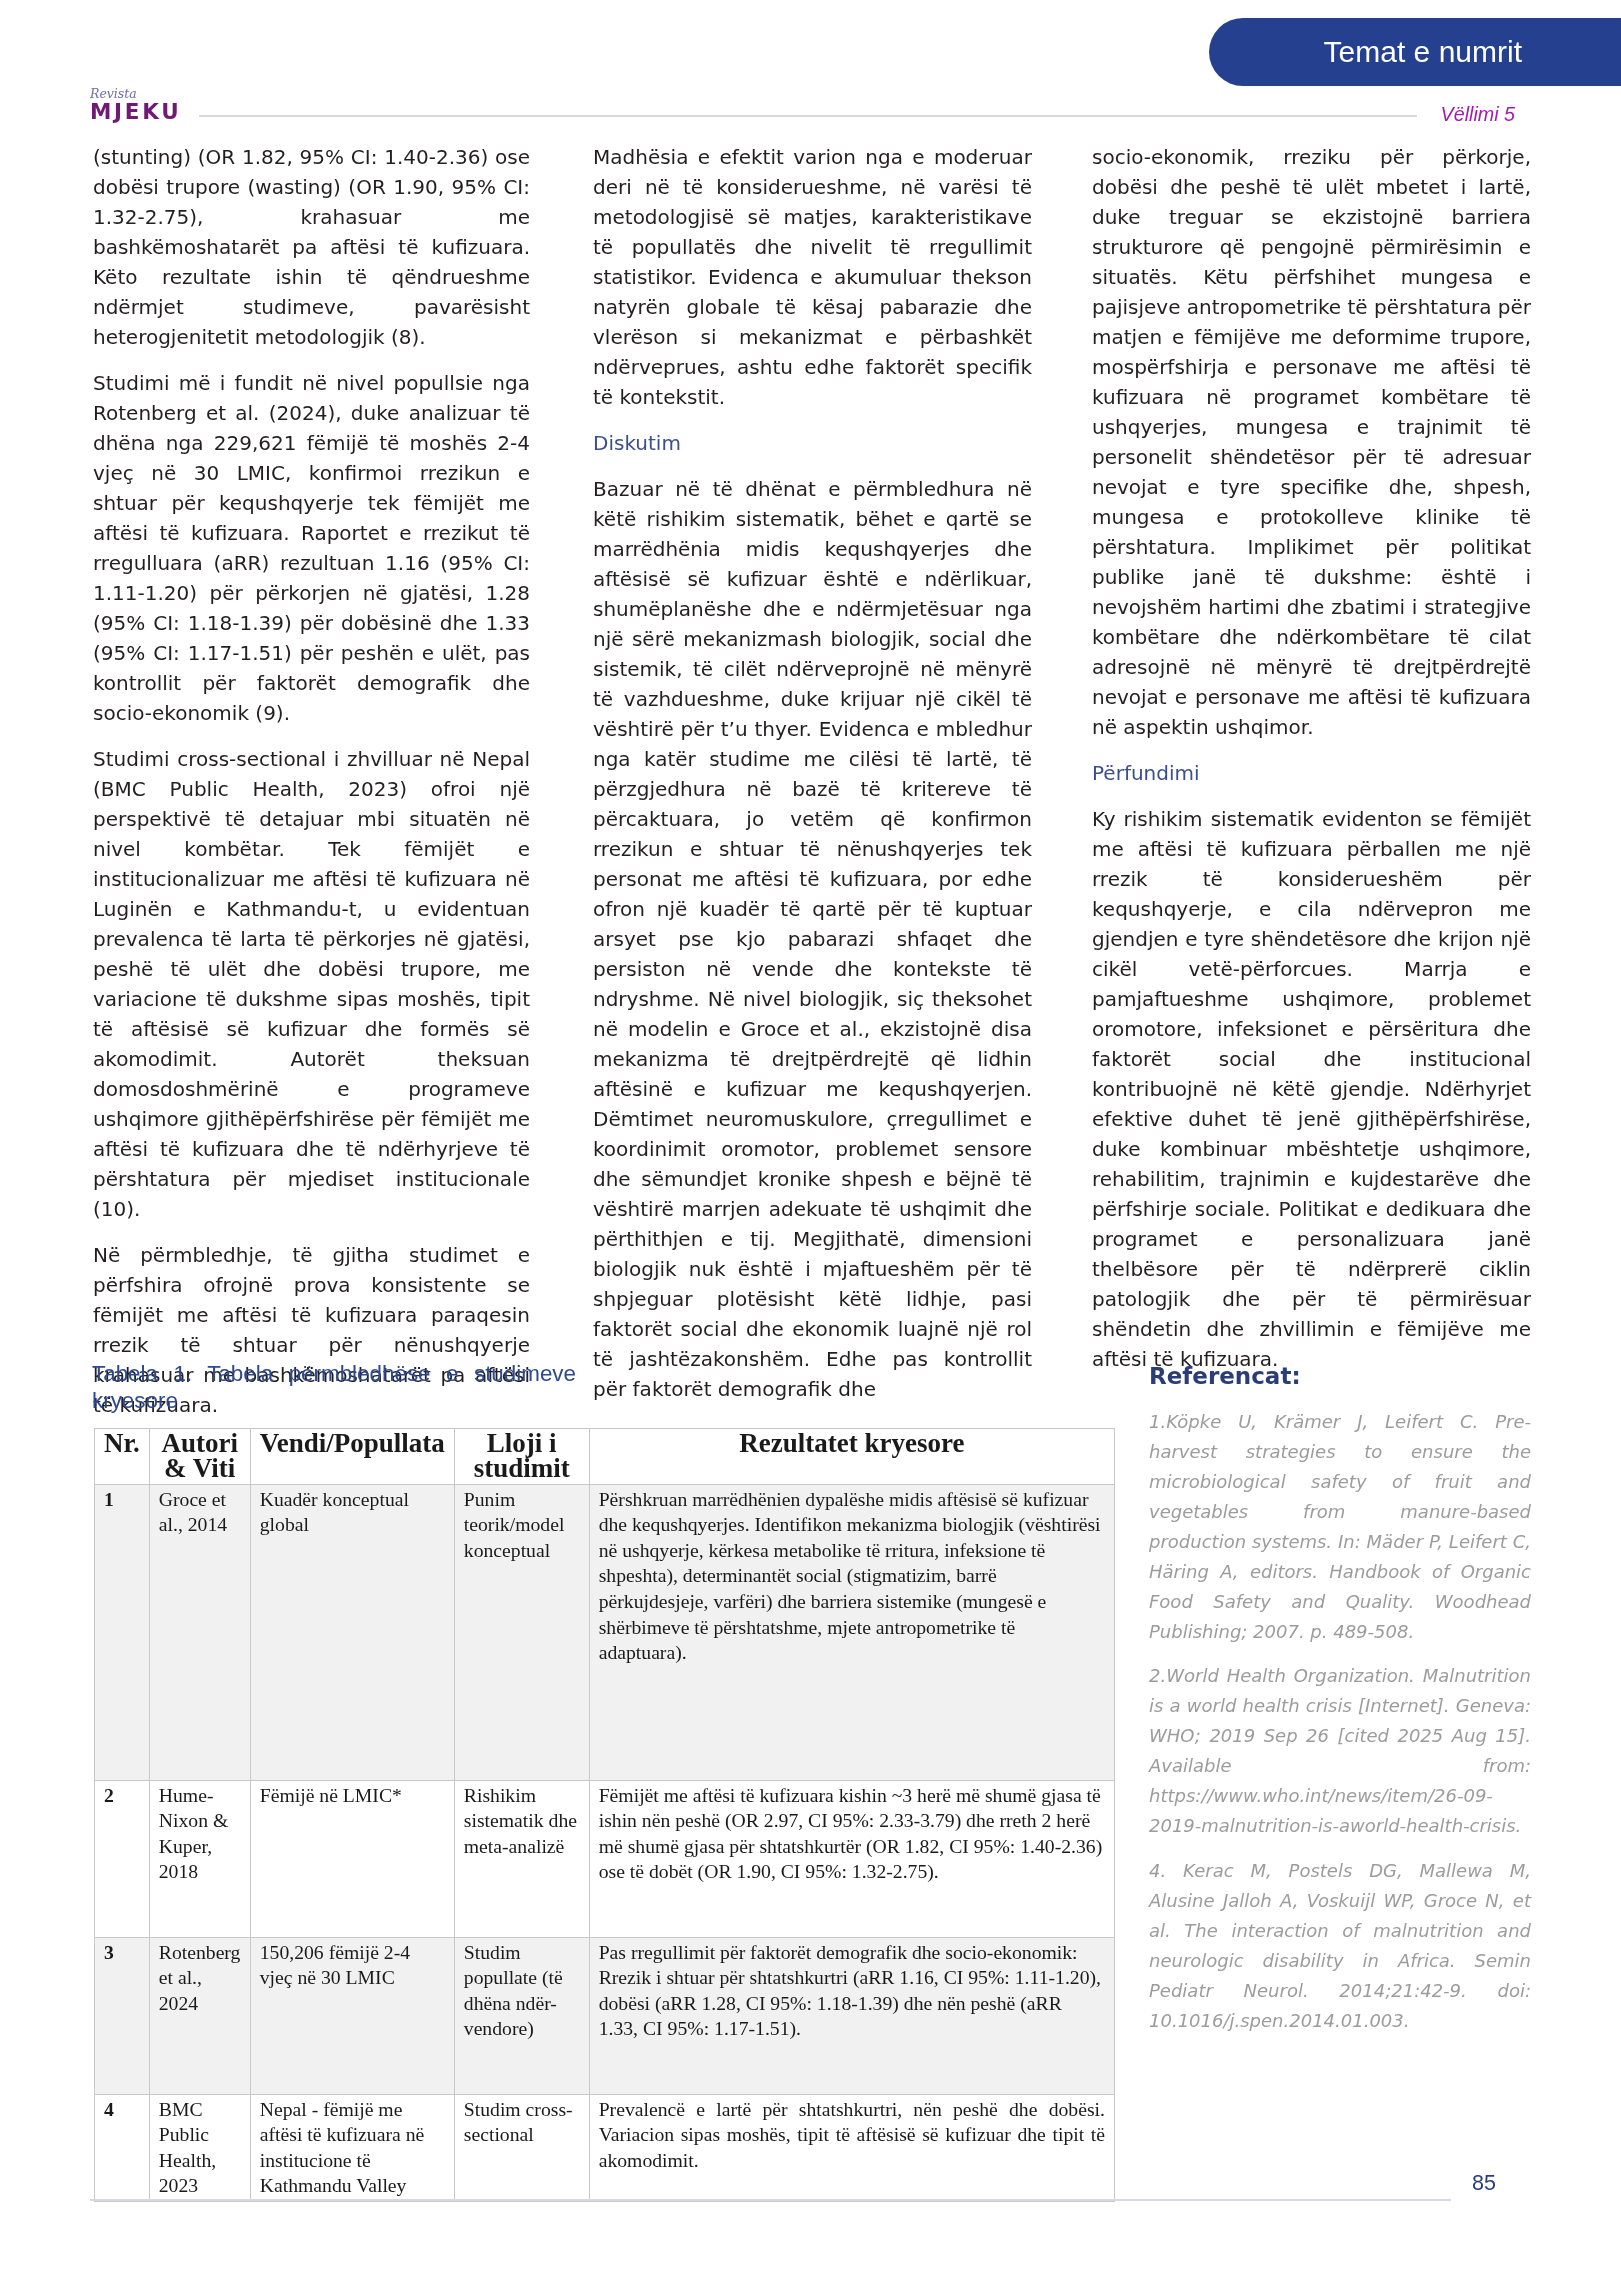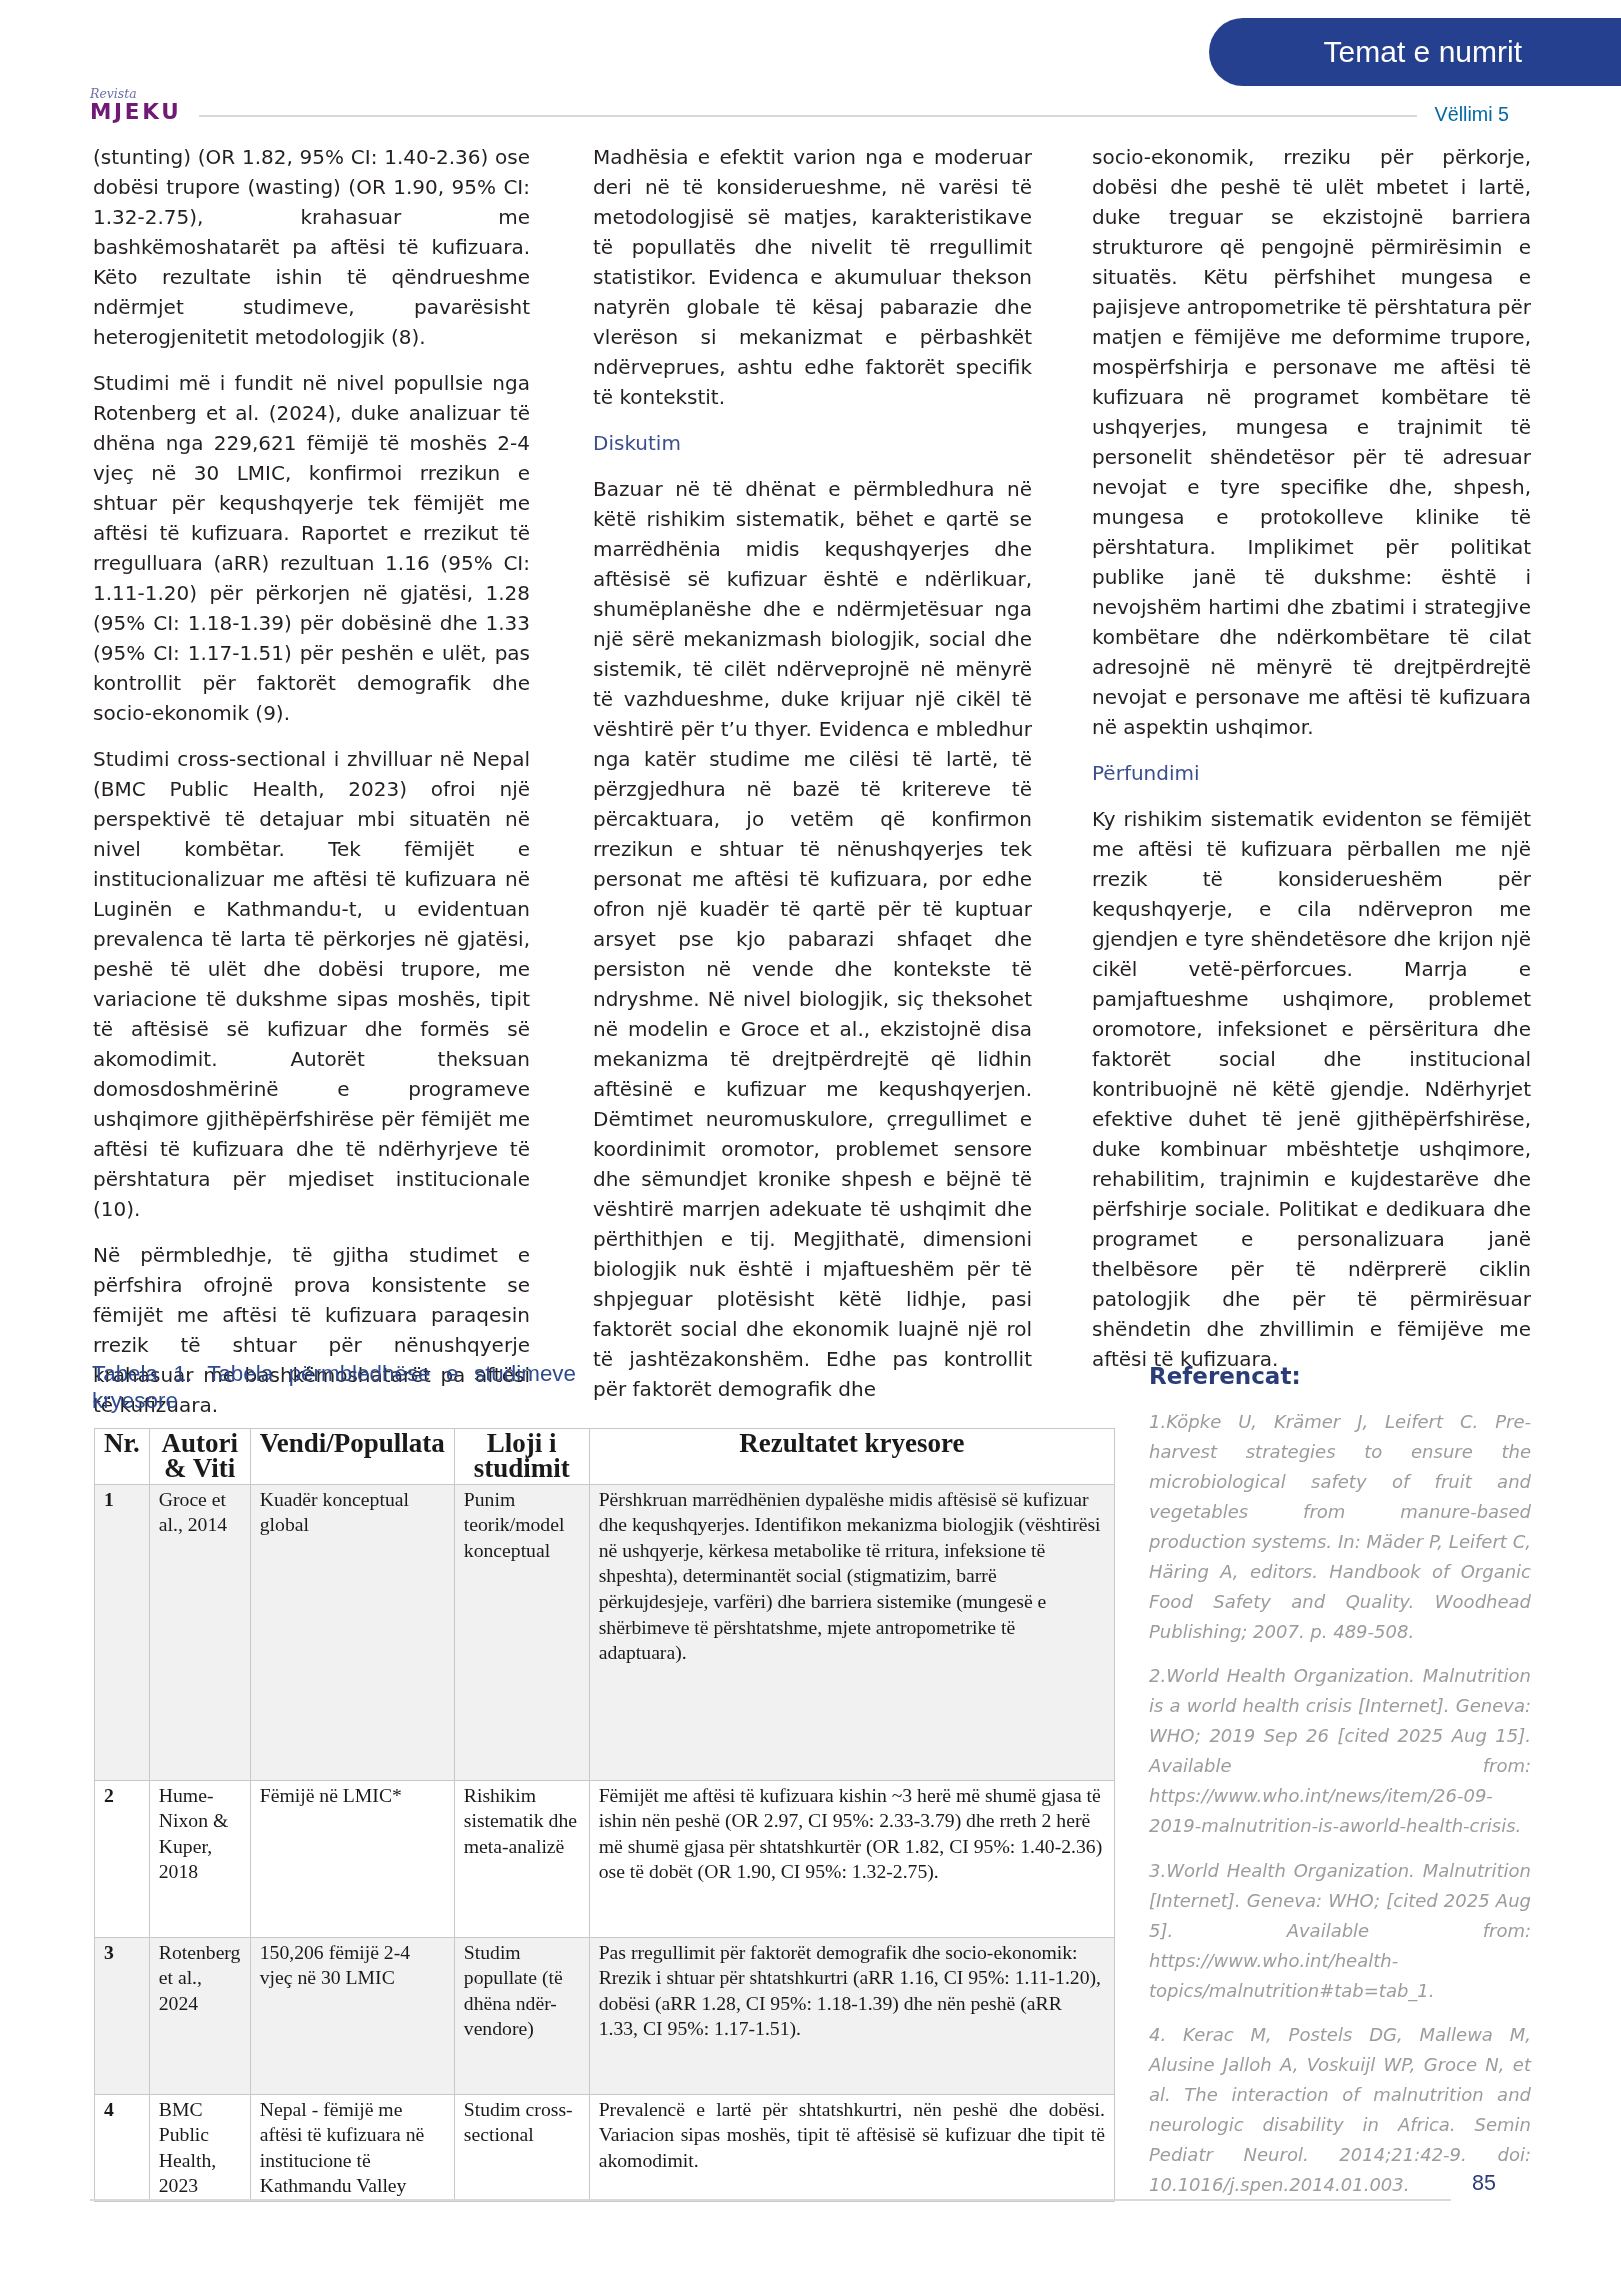--- a/index.html
+++ b/index.html
@@ -11,21 +11,21 @@
   .tab-banner {
     position: absolute; left: 1209px; top: 18px; width: 412px; height: 68px;
     background: #25408f; border-radius: 34px 0 0 34px;
     color: #ffffff; font-family: "Liberation Sans", sans-serif; font-size: 30px;
     display: flex; align-items: center; justify-content: flex-end; padding-right: 99px; box-sizing: border-box;
   }
   .logo { position: absolute; left: 90px; top: 88px; line-height: 1; }
   .logo .small { font-family: "DejaVu Serif", serif; font-style: italic; font-size: 12.5px; color: #6e6fa6; display: block; }
   .logo .big { font-family: "DejaVu Sans", sans-serif; font-weight: bold; font-size: 21.5px; color: #701a75; letter-spacing: 2.7px; }
   .header-rule { position: absolute; left: 199px; top: 115px; width: 1218px; height: 1.8px; background: #d8d9de; }
-  .volume { position: absolute; right: 112px; top: 103px; font-family: "Liberation Sans", sans-serif; font-size: 19.7px; color: #0369a1; }
+  .volume { position: absolute; right: 106px; top: 103px; font-family: "Liberation Sans", sans-serif; font-size: 19.7px; color: #a21caf; font-style: italic; }
 
   .col { position: absolute; font-size: 20px; line-height: 30px; text-align: justify; }
   .col p { margin: 0 0 16px 0; }
   .col1 { left: 93px; top: 142px; width: 437px; }
   .col2 { left: 593px; top: 142px; width: 439px; }
   .col3 { left: 1092px; top: 142px; width: 439px; }
   .heading { color: #3b4f8c; font-size: 20px; margin: 0 0 16px 0; }
 
   .caption {
     position: absolute; left: 92px; top: 1360px; width: 484px;
@@ -133,19 +133,18 @@
         <td class="res-justify">Prevalencë e lartë për shtatshkurtri, nën peshë dhe dobësi. Variacion sipas moshës, tipit të aftësisë së kufizuar dhe tipit të akomodimit.</td>
       </tr>
     </tbody>
   </table>
 </div>
 
 <div class="refs">
   <h3>Referencat:</h3>
   <p>1.Köpke U, Krämer J, Leifert C. Pre-harvest strategies to ensure the microbiological safety of fruit and vegetables from manure-based production systems. In: Mäder P, Leifert C, Häring A, editors. Handbook of Organic Food Safety and Quality. Woodhead Publishing; 2007. p. 489-508.</p>
   <p>2.World Health Organization. Malnutrition is a world health crisis [Internet]. Geneva: WHO; 2019 Sep 26 [cited 2025 Aug 15]. Available from: https://www.who.int/news/item/26-09-2019-malnutrition-is-aworld-health-crisis.</p>
-  <p>3.World Health Organization. Malnutrition [Internet]. Geneva: WHO; [cited 2025 Aug 5]. Available from: https://www.who.int/health-topics/malnutrition#tab=tab_1.</p>
   <p>4. Kerac M, Postels DG, Mallewa M, Alusine Jalloh A, Voskuijl WP, Groce N, et al. The interaction of malnutrition and neurologic disability in Africa. Semin Pediatr Neurol. 2014;21:42-9. doi: 10.1016/j.spen.2014.01.003.</p>
 </div>
 
 <div class="footer-rule"></div>
 <div class="page-num">85</div>
 
 
 </body></html>

